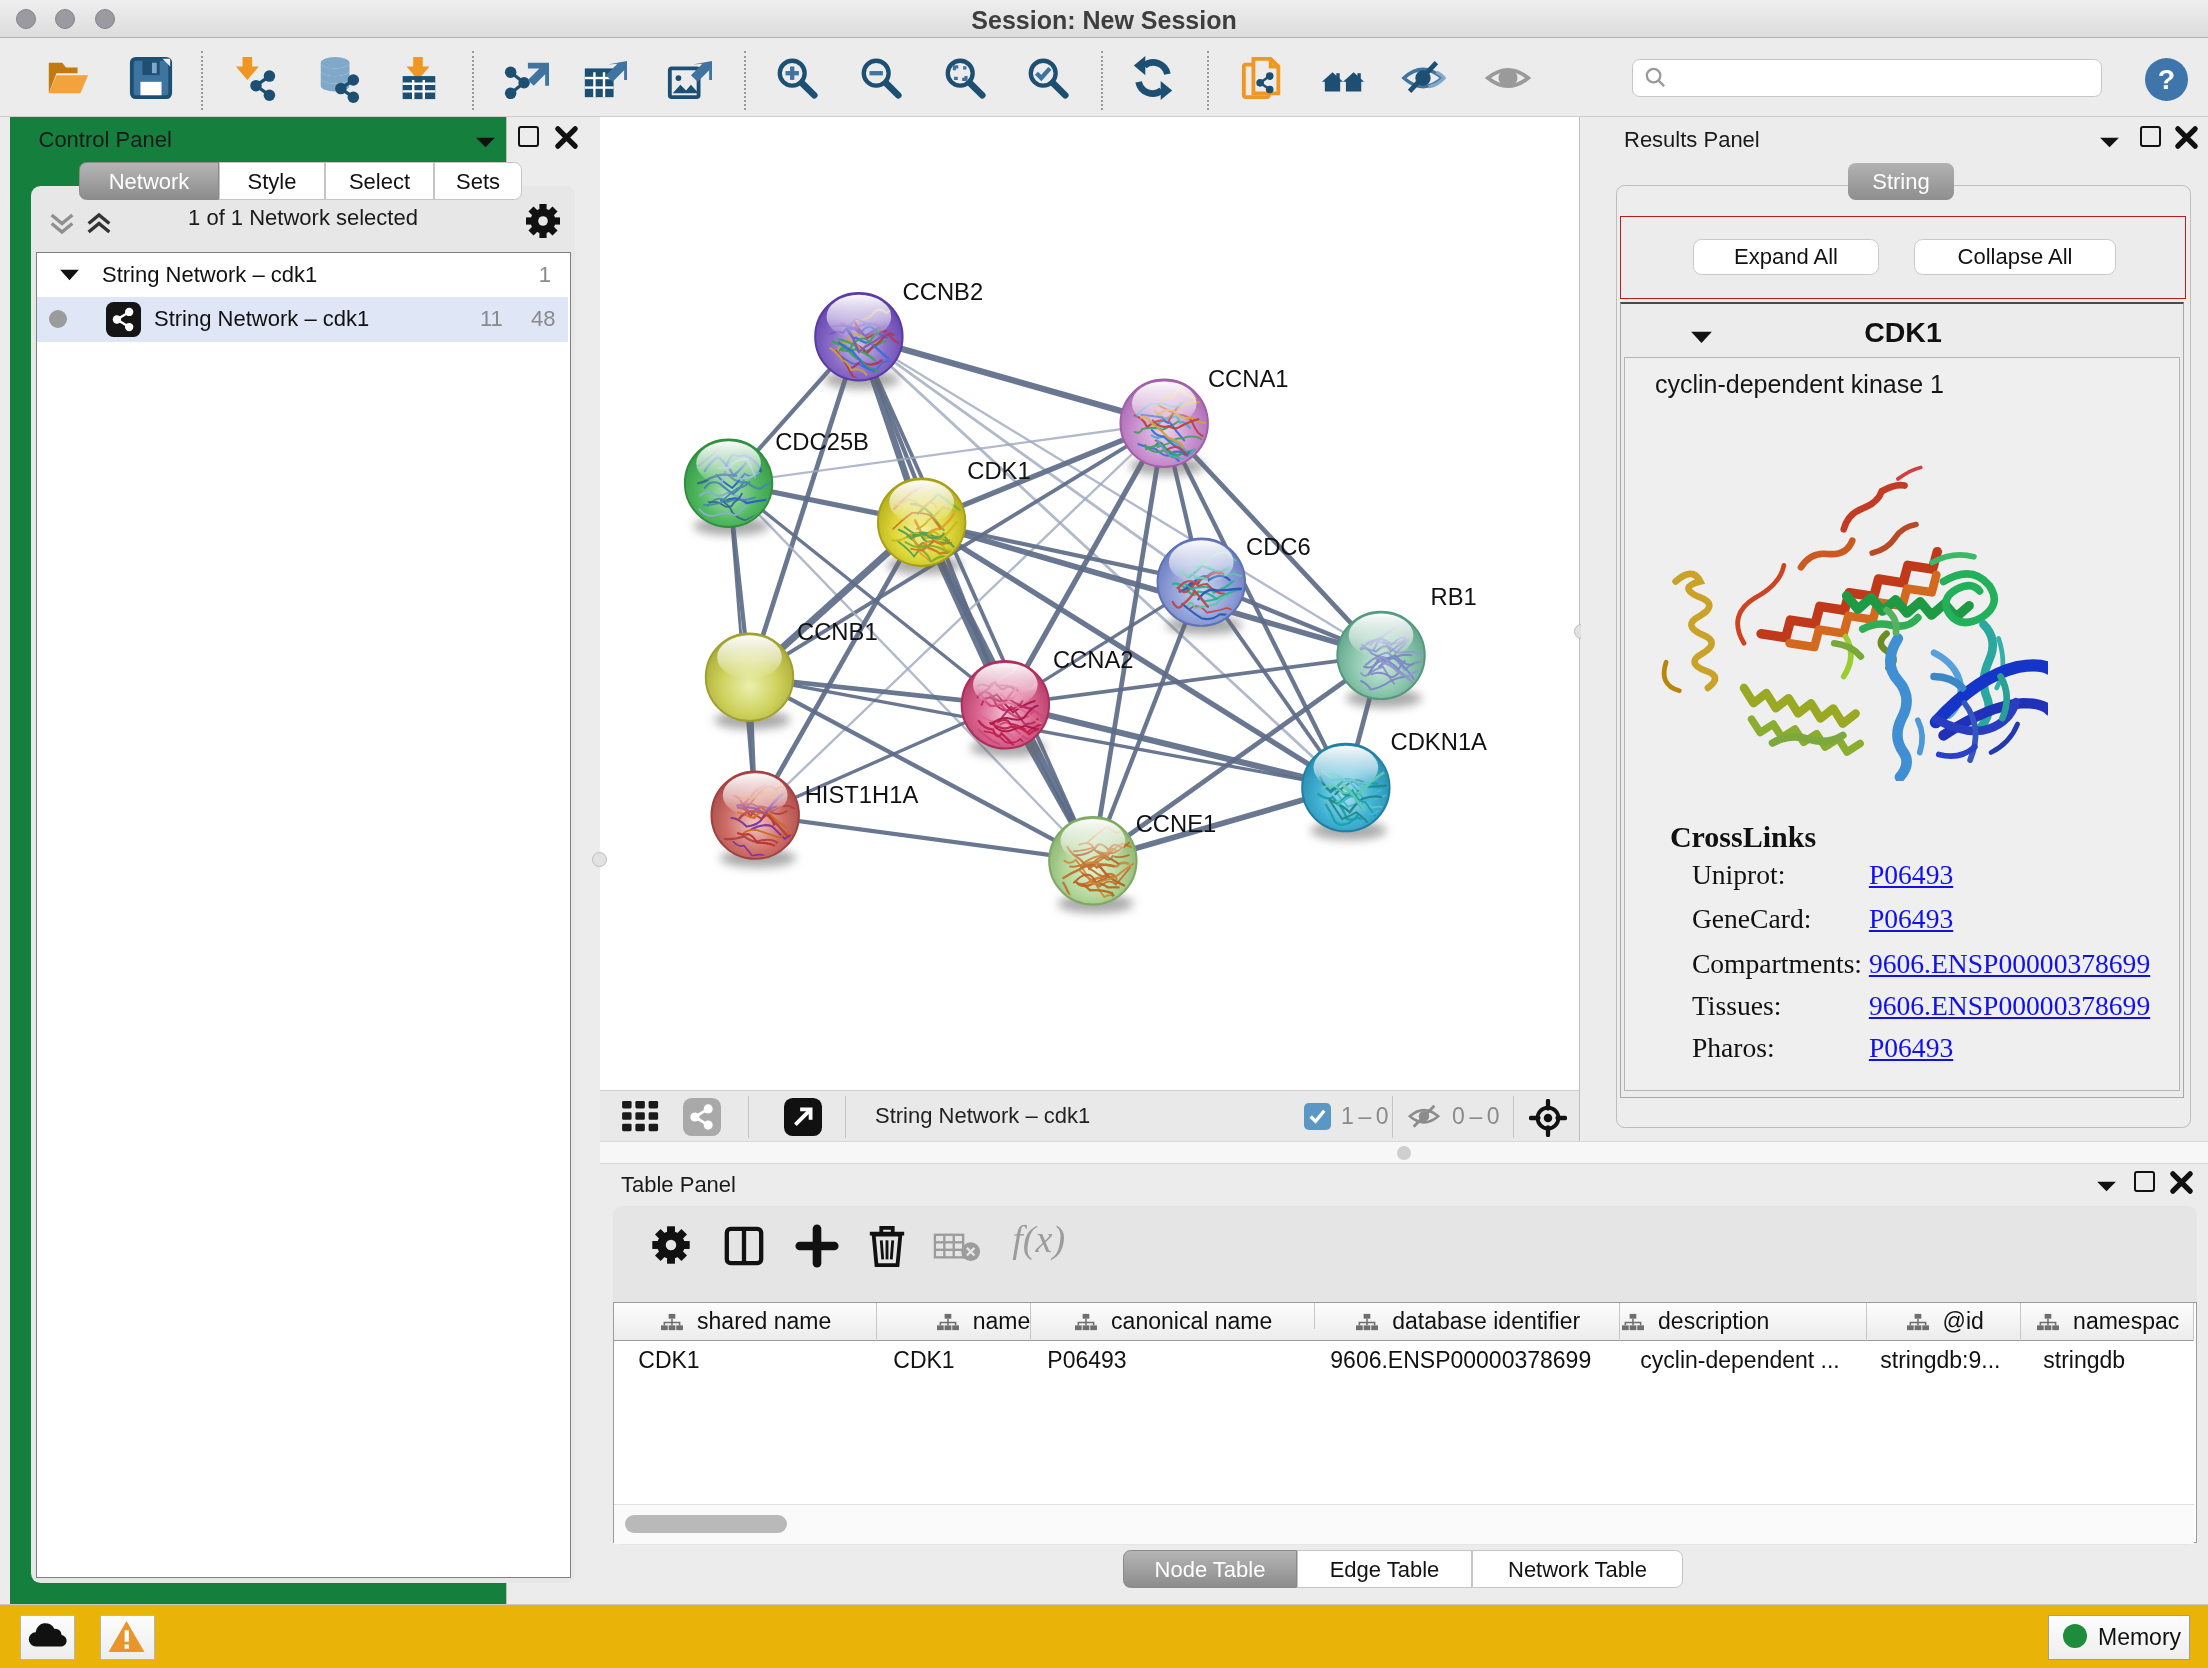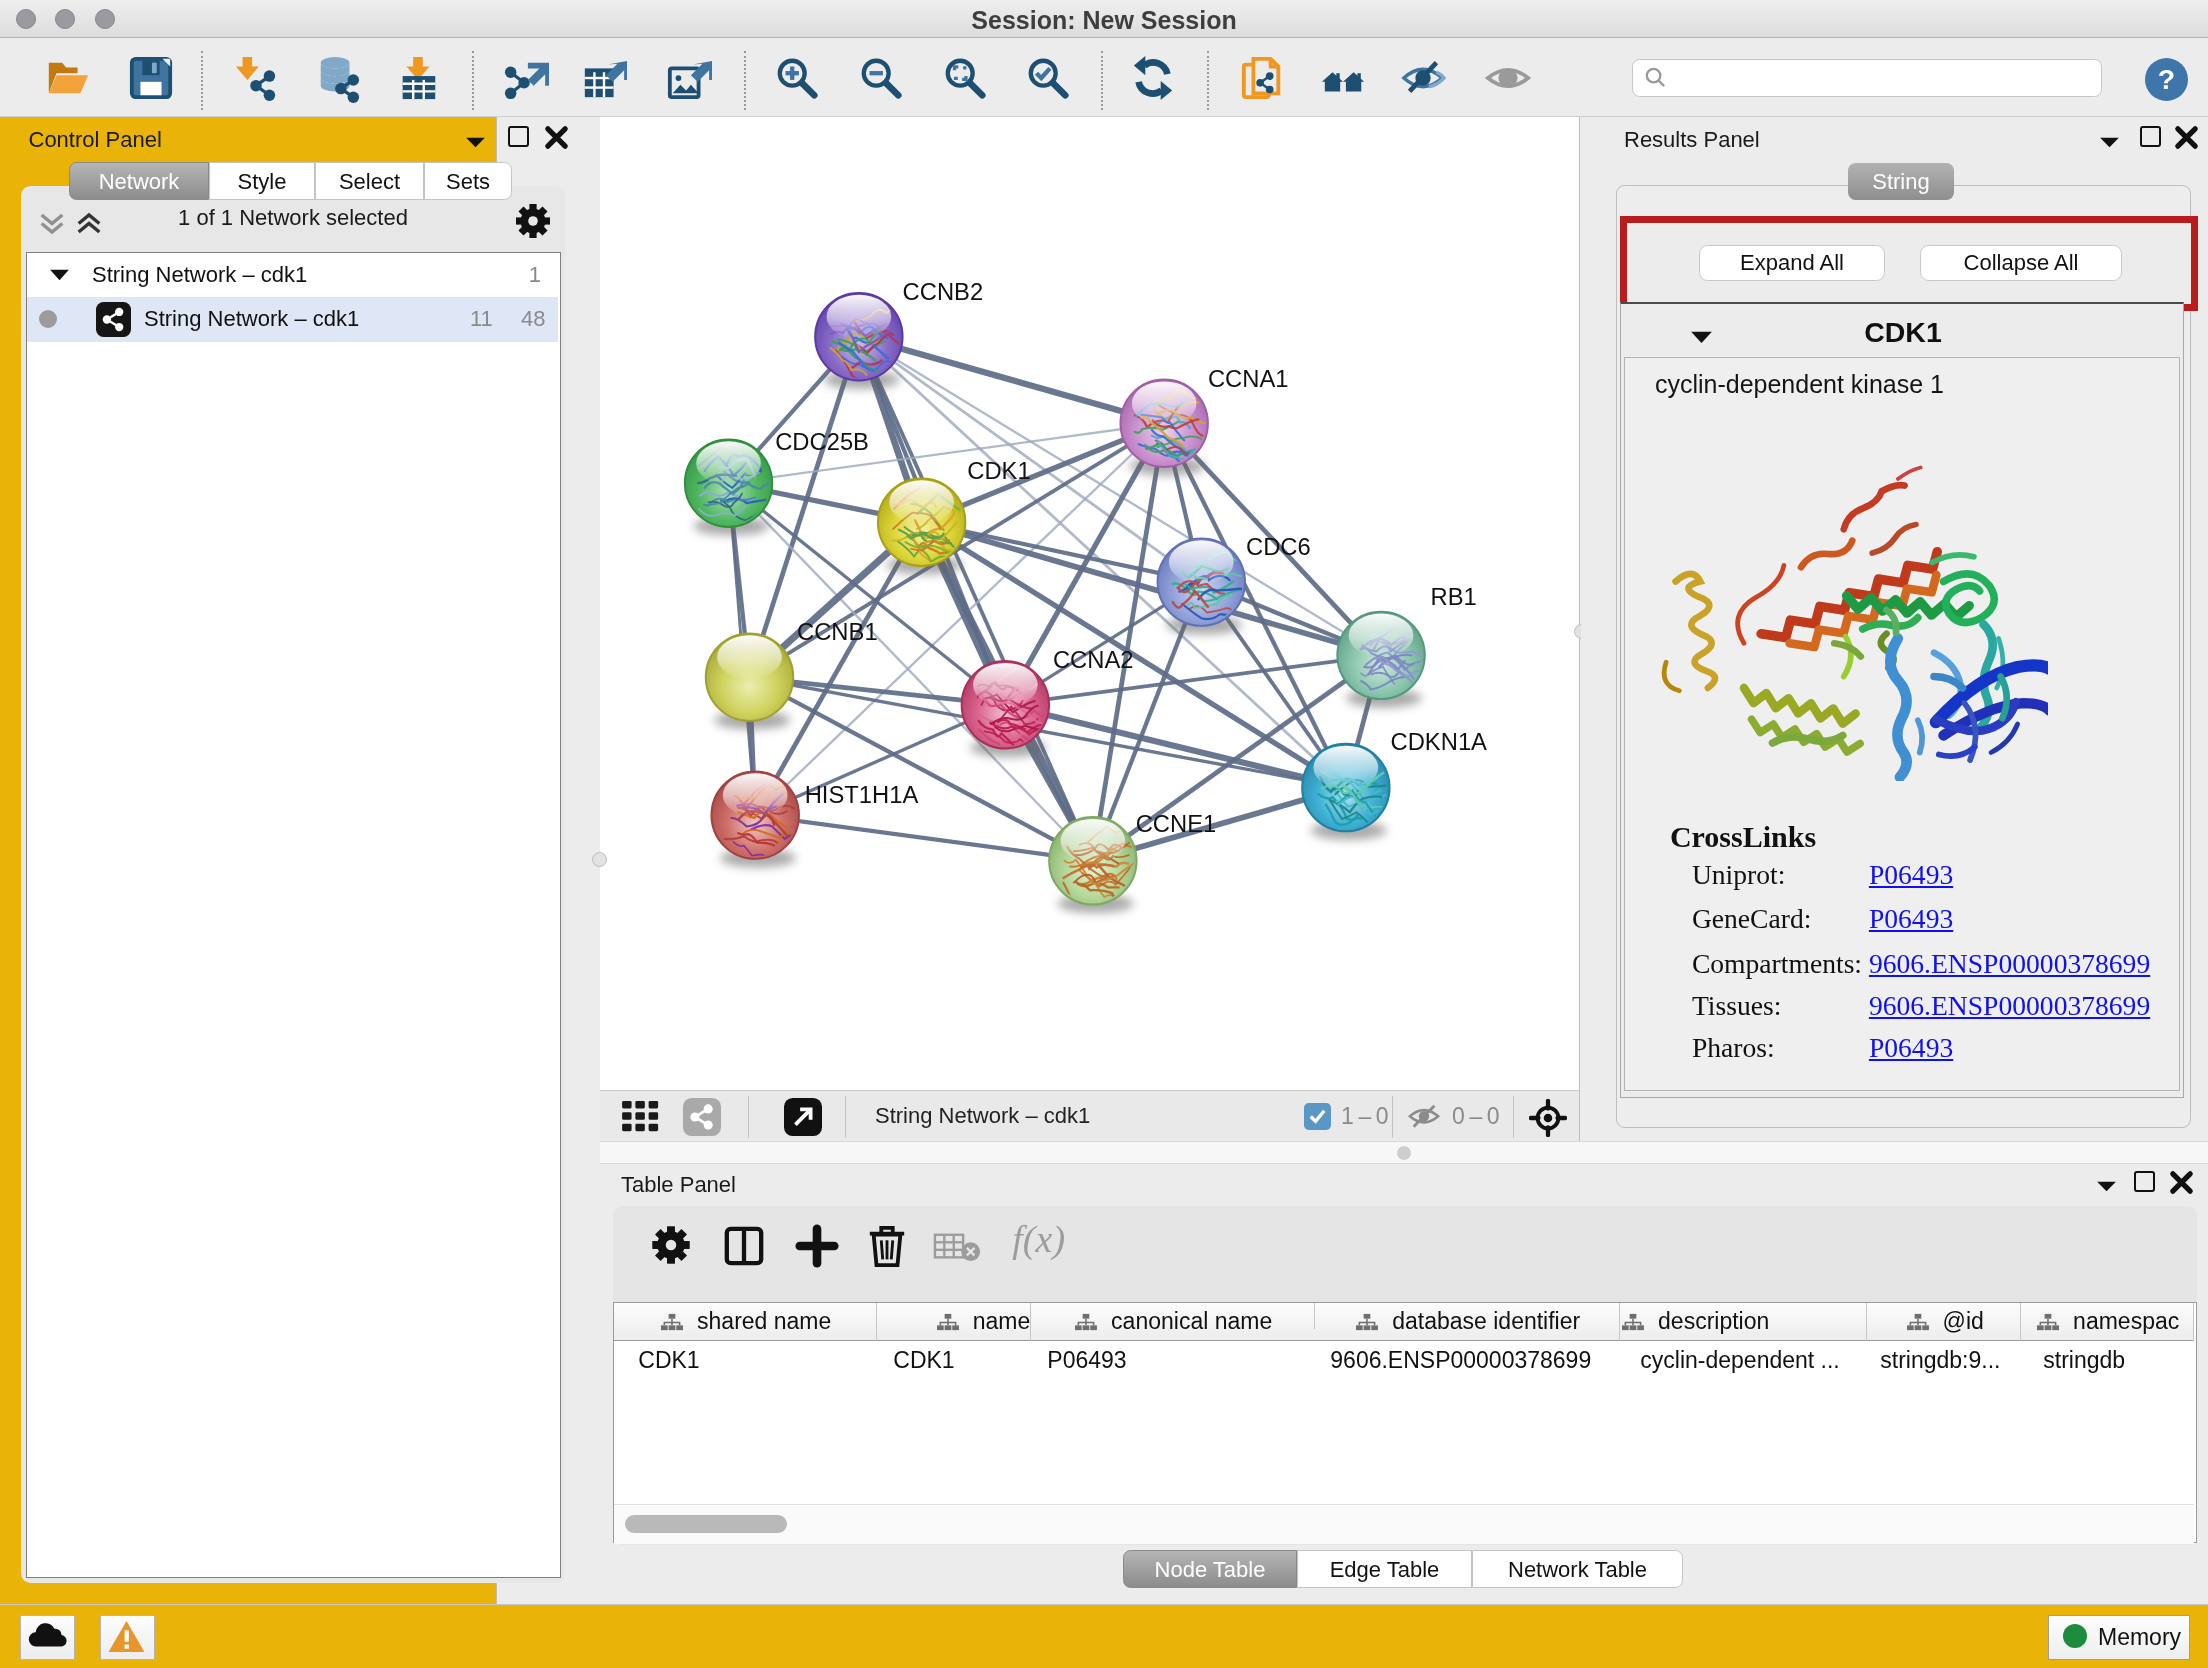--- a/index.html
+++ b/index.html
@@ -170,21 +170,21 @@
   <div class="sep" style="left:1207px;top:13.3px"></div>
   <div class="abs" style="left:1632px;top:21px;width:470px;height:38px;background:#fff;border:1.9px solid #c6c6c6;border-radius:7.6px;box-sizing:border-box">
     <svg width="25" height="25" style="position:absolute;left:9.5px;top:4.8px" viewBox="0 0 26 26">
         <circle cx="11" cy="11" r="7" fill="none" stroke="#9a9a9a" stroke-width="2.4"></circle>
         <line x1="16" y1="16" x2="22" y2="22" stroke="#9a9a9a" stroke-width="2.4"></line>
       </svg>
   </div>
   <div class="abs" style="left:2145px;top:20px;width:43px;height:43px;border-radius:50%;background:#3e76ab;color:#fff;font-size:28.5px;font-weight:bold;text-align:center;line-height:43px">?</div>
 </div>
 
-<div class="abs" style="left:0;top:117px;width:497px;height:1487px;background:#eab308;border-right:1px solid #bdbdbd;box-sizing:border-box">
+<div class="abs" style="left:10px;top:117px;width:497px;height:1487px;background:#15803d;border-right:1px solid #bdbdbd;box-sizing:border-box">
   <div class="panelhead abs" style="left:28.5px;top:9.5px">Control Panel</div>
   <svg class="abs" style="left:463px;top:17px" width="25" height="15" viewBox="0 0 26 16">
       <polygon points="3,4 23,4 13,14" fill="#111"></polygon>
     </svg>
   <div class="abs" style="left:508px;top:8.6px;width:21px;height:21px;border:2.9px solid #111;border-radius:2.9px;box-sizing:border-box"></div>
   <svg class="abs" style="left:544px;top:7.6px" width="25" height="25" viewBox="0 0 26 26">
       <path d="M4 4 L22 22 M22 4 L4 22" stroke="#111" stroke-width="5.5" stroke-linecap="round"></path>
     </svg>
 
   <div class="tab tabsel" style="left:69px;top:45px;width:140px;border-radius:7.6px 0 0 7.6px">Network</div>
@@ -912,21 +912,21 @@
       <polygon points="3,4 23,4 13,14" fill="#111"></polygon>
     </svg>
   <div class="abs" style="left:559px;top:8.6px;width:21px;height:21px;border:2.9px solid #111;border-radius:2.9px;box-sizing:border-box"></div>
   <svg class="abs" style="left:593px;top:7.6px" width="25" height="25" viewBox="0 0 26 26">
       <path d="M4 4 L22 22 M22 4 L4 22" stroke="#111" stroke-width="5.5" stroke-linecap="round"></path>
     </svg>
 
   <div class="abs" style="left:35px;top:68px;width:573px;height:941px;background:#ededed;border:1px solid #bdbdbd;border-radius:8.6px"></div>
   <div class="abs" style="left:267px;top:46px;width:106px;height:37px;background:linear-gradient(#b2b2b2,#8e8e8e);border-radius:7.6px;color:#fff;font-size:22px;text-align:center;line-height:37px;z-index:5">String</div>
 
-  <div class="abs" style="left:39px;top:99px;width:564px;height:81px;border:7px solid #b91c1c;background:#ececec">
+  <div class="abs" style="left:39px;top:99px;width:564px;height:81px;border:1px solid #b91c1c;background:#ececec">
     <div class="btn" style="left:72px;top:22px;width:186px;height:36px;line-height:34px">Expand All</div>
     <div class="btn" style="left:293px;top:22px;width:202px;height:36px;line-height:34px">Collapse All</div>
   </div>
 
   <div class="abs" style="left:39px;top:185px;width:564px;height:796px;border:1px solid #a8a8a8;border-top:2.9px solid #4a4a4a;background:#ececec;box-sizing:border-box">
     <svg class="abs" style="left:67px;top:24px" width="27" height="17" viewBox="0 0 28 18">
         <polygon points="3,4 25,4 14,16" fill="#111"></polygon>
       </svg>
     <div class="abs" style="left:0;top:12.4px;width:564px;text-align:center;font-size:28.5px;font-weight:bold;color:#111">CDK1</div>
     <div class="abs" style="left:2.9px;top:53px;width:556px;height:734px;background:#efefef;border:1px solid #b5b5b5;box-sizing:border-box">

